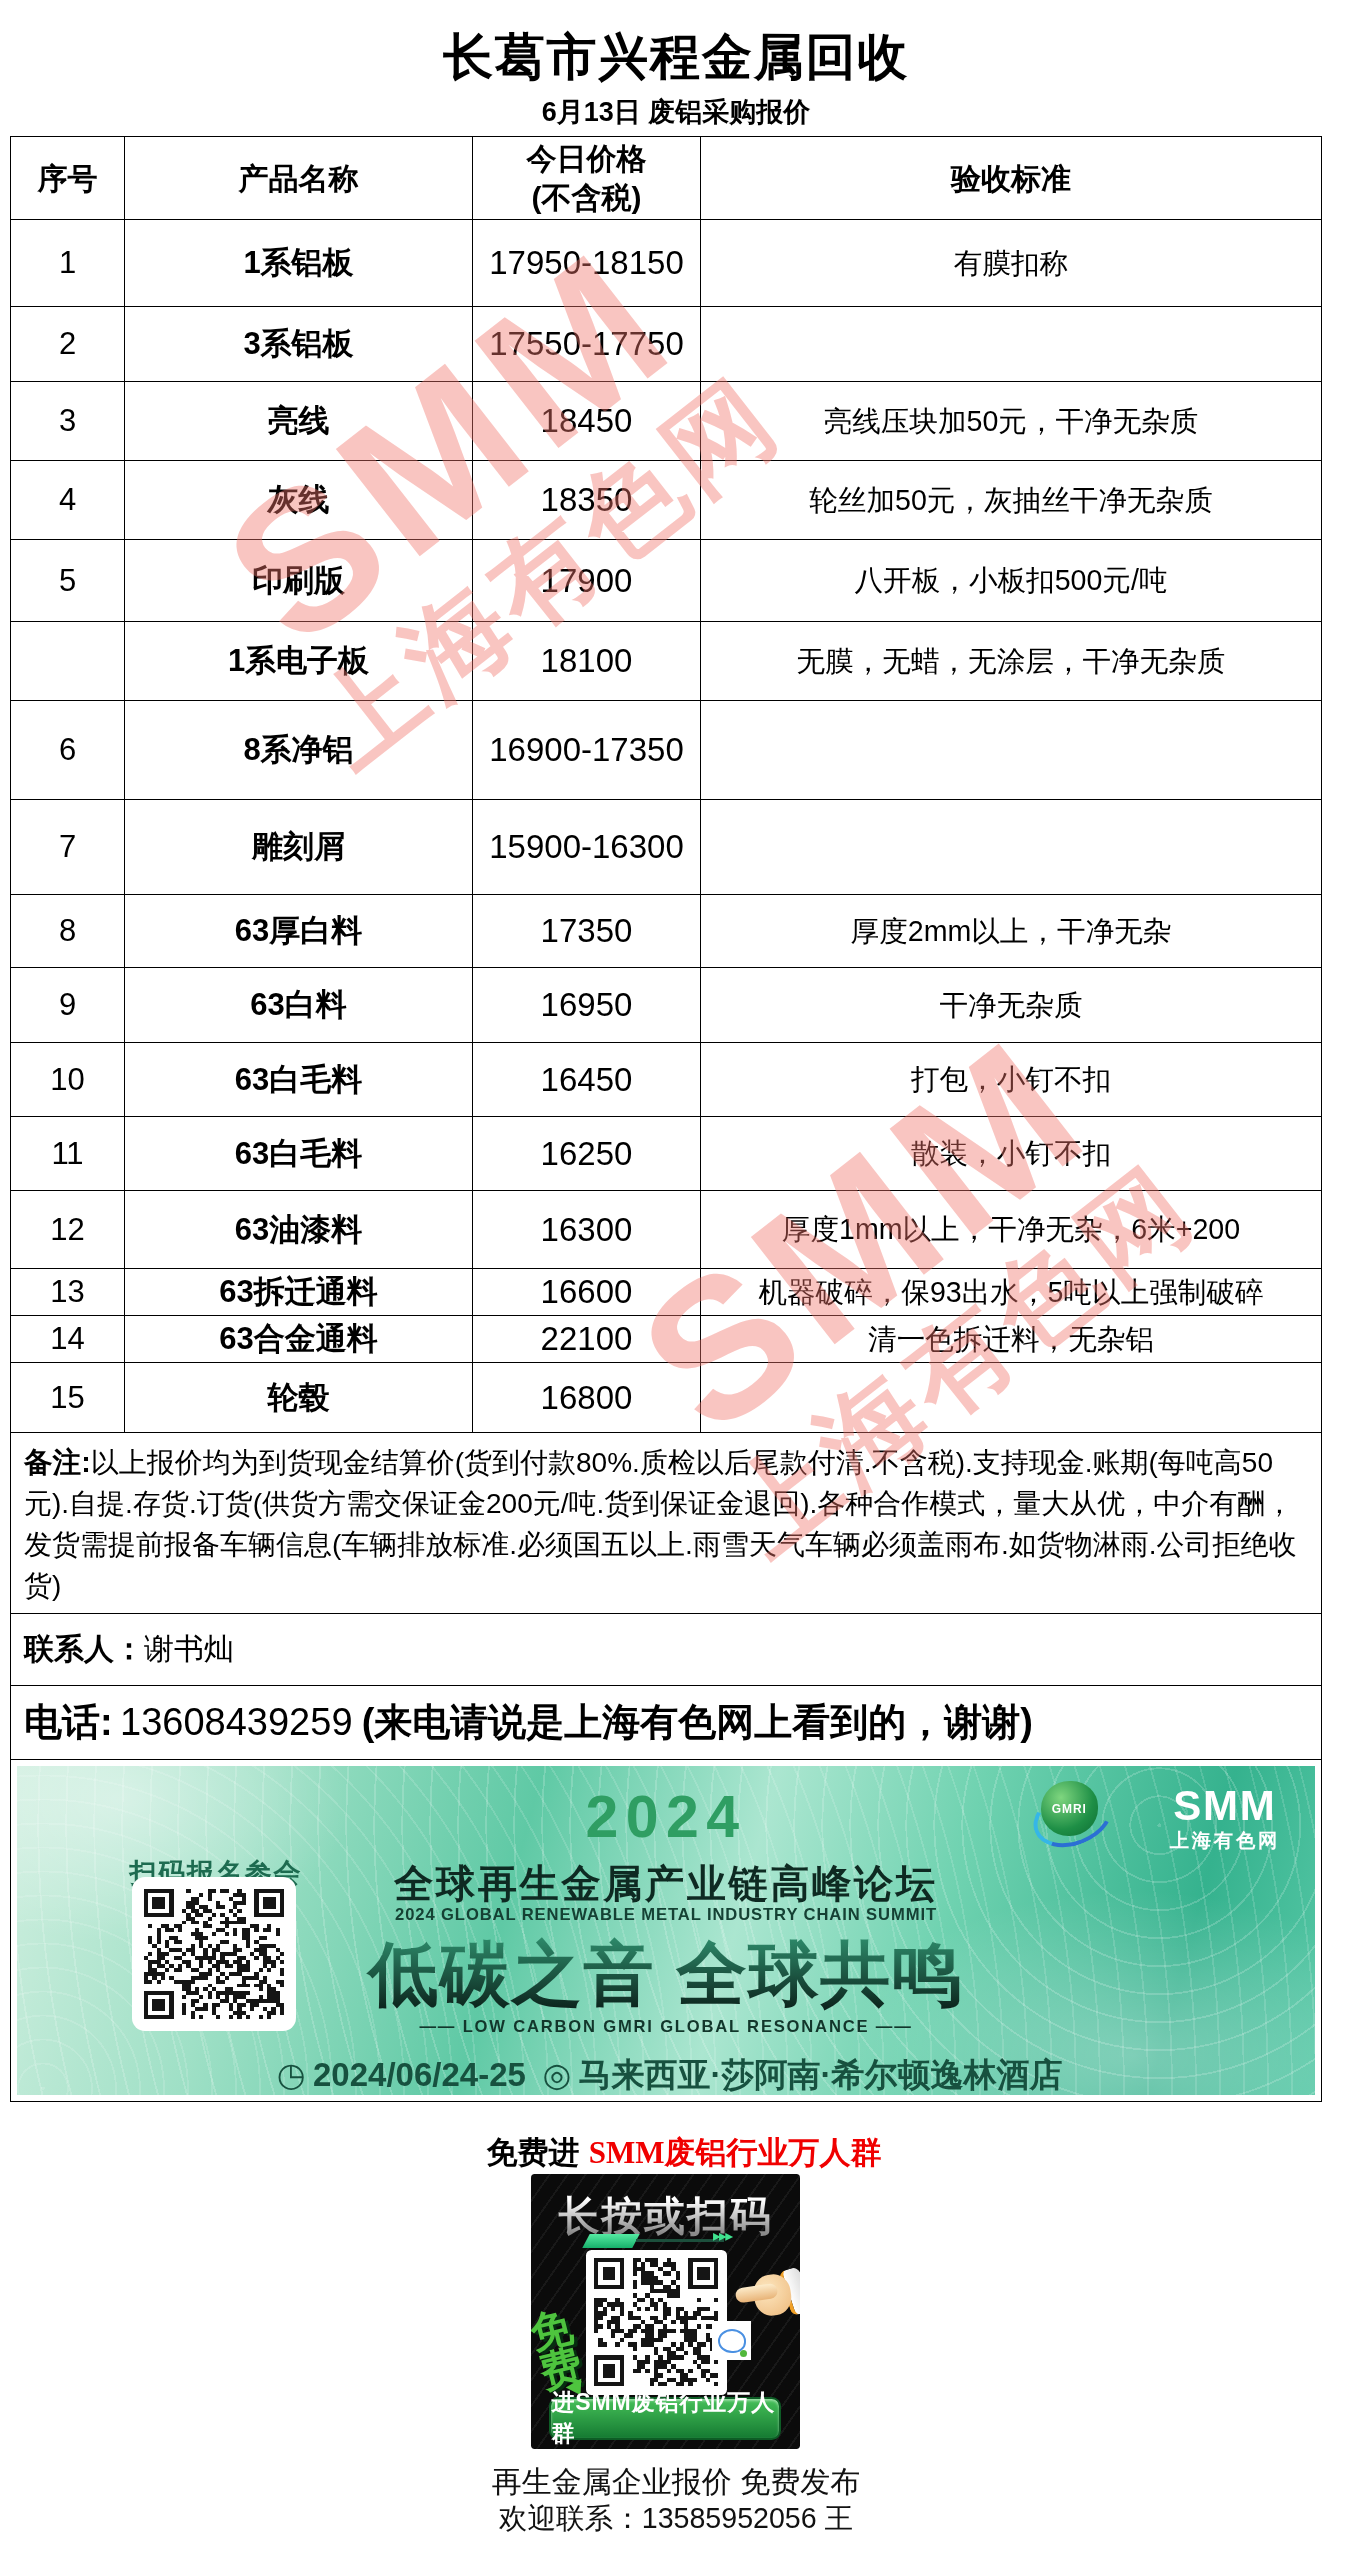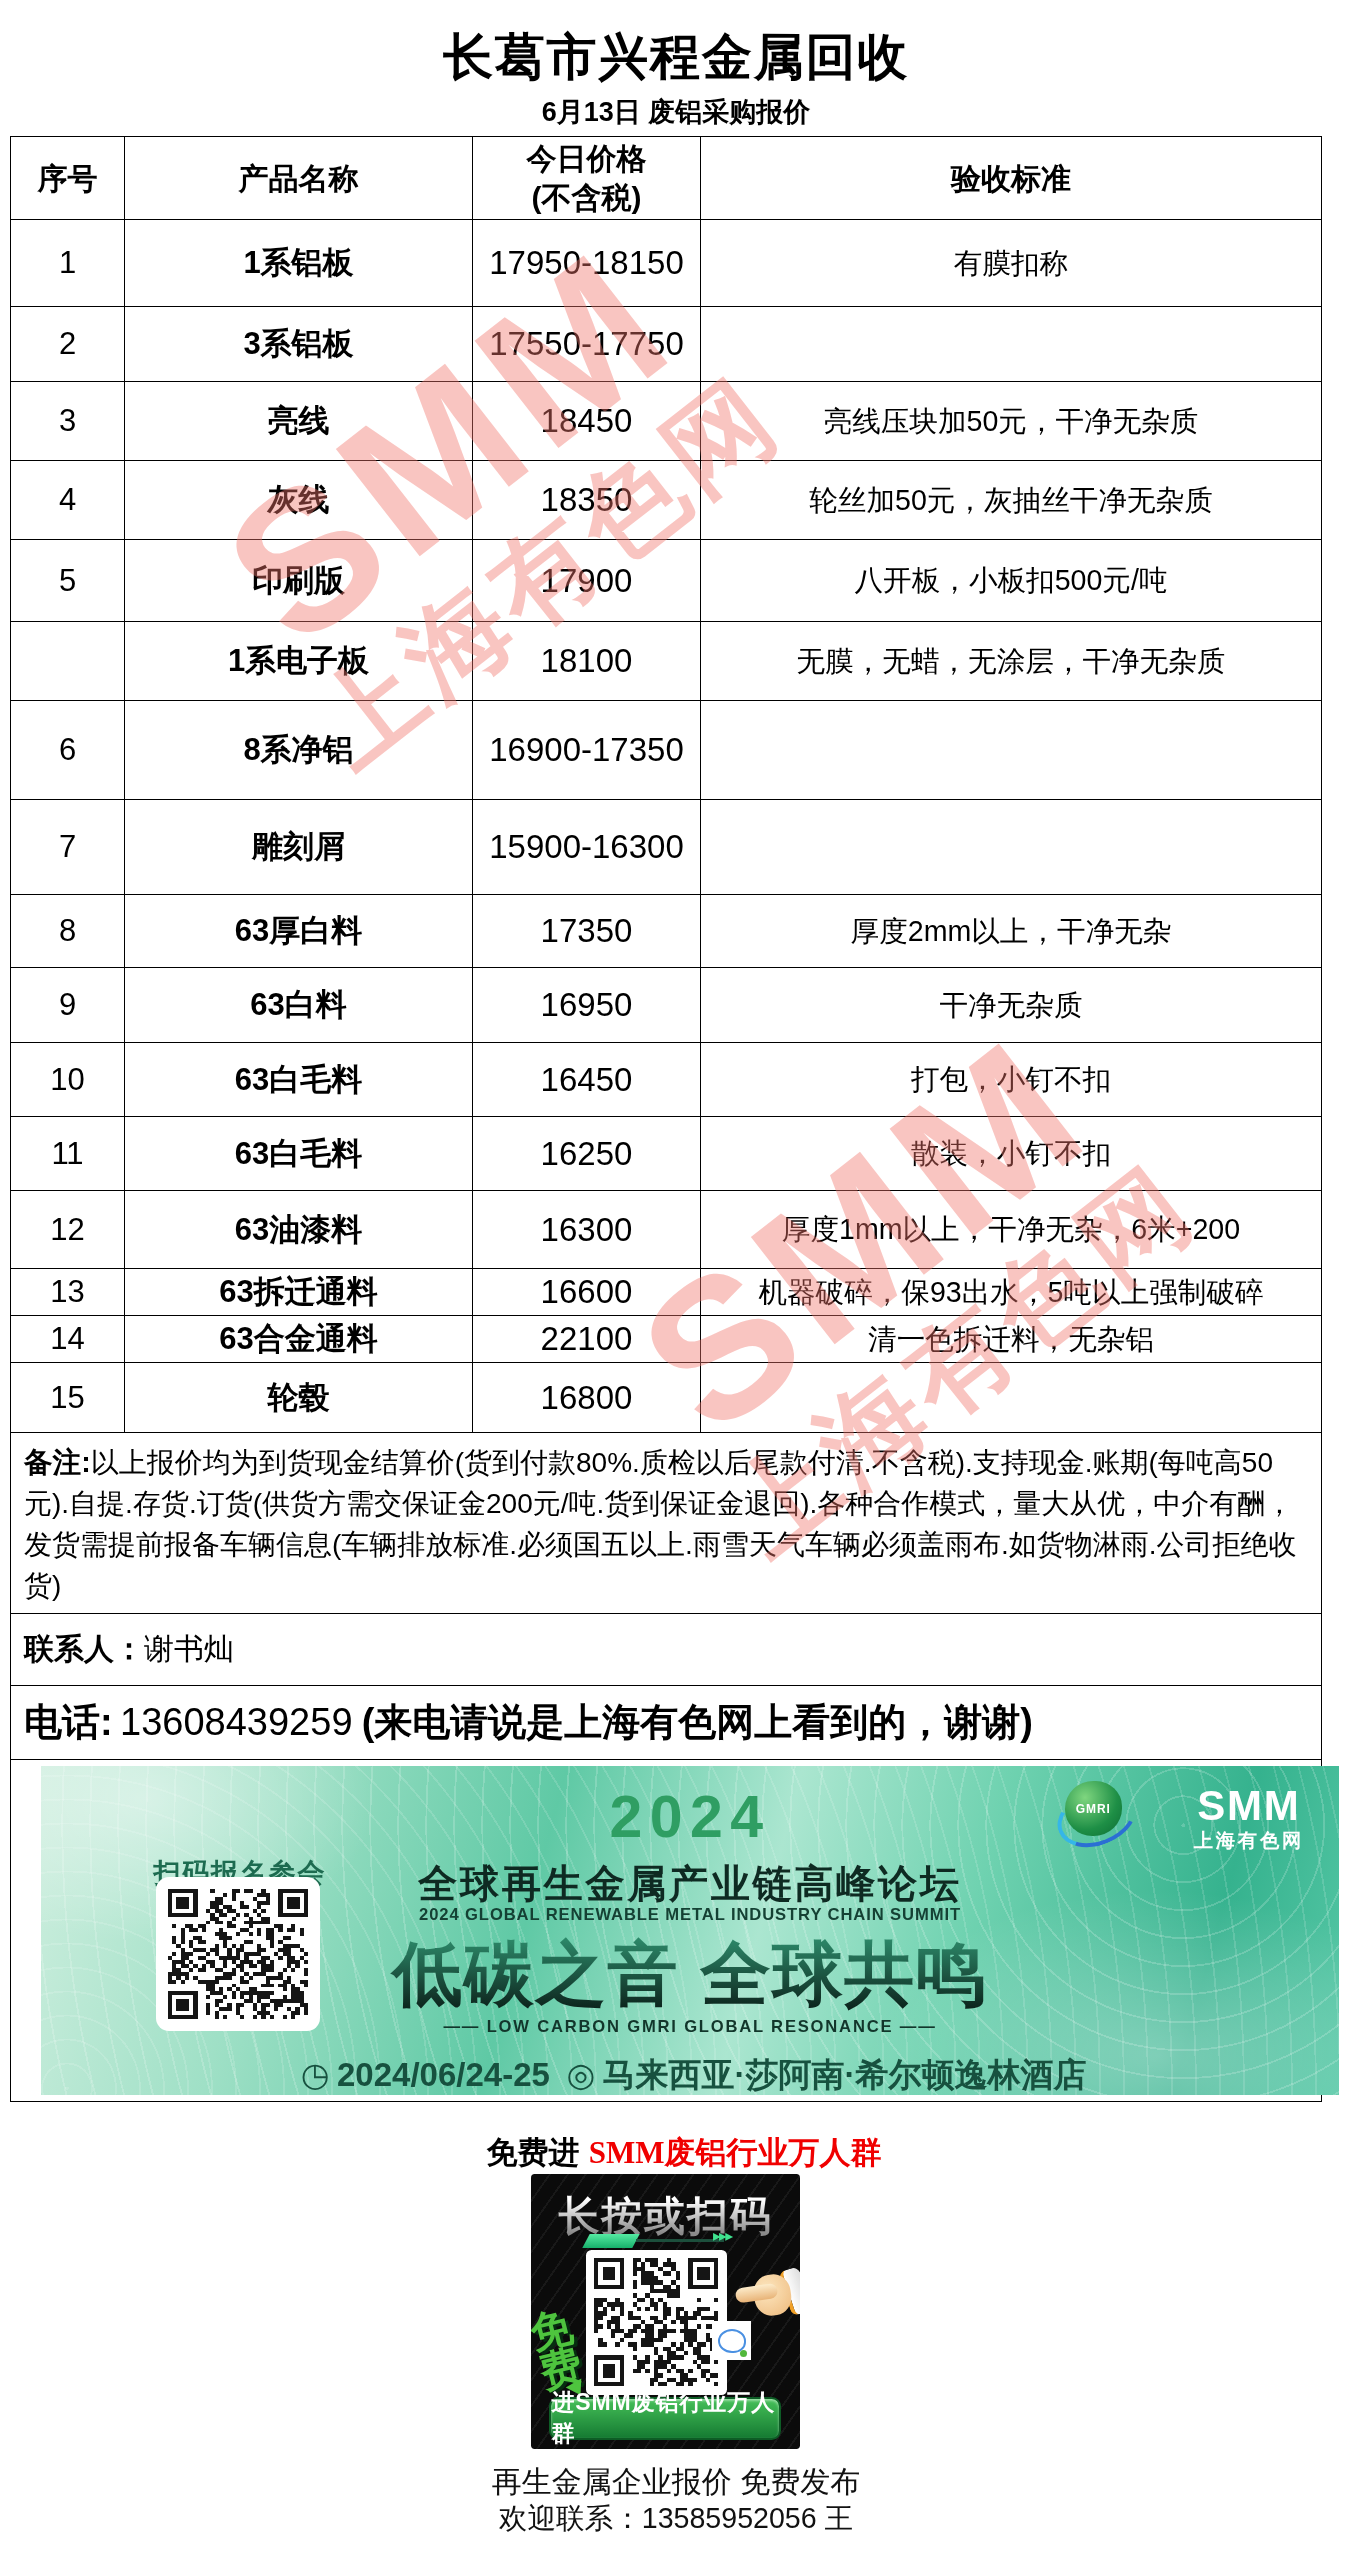--- a/index.html
+++ b/index.html
@@ -35,21 +35,21 @@
   .wm .l1{font-size:198px;line-height:0.92;letter-spacing:11px;}
   .wm .l2{font-size:103px;letter-spacing:7.4px;}
   .wm1{left:115px;top:341px;}
   .wm2{left:530px;top:1129px;}
   
   .banner-cell{display:block;padding:6.4px;width:100%;box-sizing:border-box;}
   .banner{position:relative;width:100%;height:100%;overflow:hidden;
     background:
       radial-gradient(479px 276px at 86% 88%, rgba(255,255,255,0.35), rgba(255,255,255,0) 60%),
       radial-gradient(387px 240px at 8% 10%, rgba(255,255,255,0.45), rgba(255,255,255,0) 60%),
-      linear-gradient(105deg,#cdeede 0%,#9fe0c6 18%,#5fc9a5 38%,#abe6d0 55%,#6fd2b0 70%,#35b28e 88%,#57c8a6 100%); margin-left: 24px;}
+      linear-gradient(105deg,#cdeede 0%,#9fe0c6 18%,#5fc9a5 38%,#abe6d0 55%,#6fd2b0 70%,#35b28e 88%,#57c8a6 100%);}
   .banner::before{content:"";position:absolute;inset:0;
       background:repeating-radial-gradient(circle at 88% 18%, rgba(255,255,255,0.18) 0 1.8px, rgba(255,255,255,0) 1.8px 28px),
                  repeating-radial-gradient(circle at 2% 98%, rgba(255,255,255,0.14) 0 1.8px, rgba(255,255,255,0) 1.8px 24px);}
   .b-year{position:absolute;top:16.6px;left:0;width:100%;text-align:center;font-size:59px;
           font-weight:800;color:#2f9e63;letter-spacing:7.4px;}
   .b-scan{position:absolute;left:97px;top:89px;width:203px;text-align:center;font-size:27px;
           font-weight:bold;color:#1d6b50;letter-spacing:1.8px;}
   .b-qr{position:absolute;left:115px;top:111px;width:164px;height:154px;background:#fff;
         border-radius:13px;padding:12px;box-sizing:border-box;}
   .b-title-cn{position:absolute;top:91px;left:0;width:100%;text-align:center;font-size:39px;

